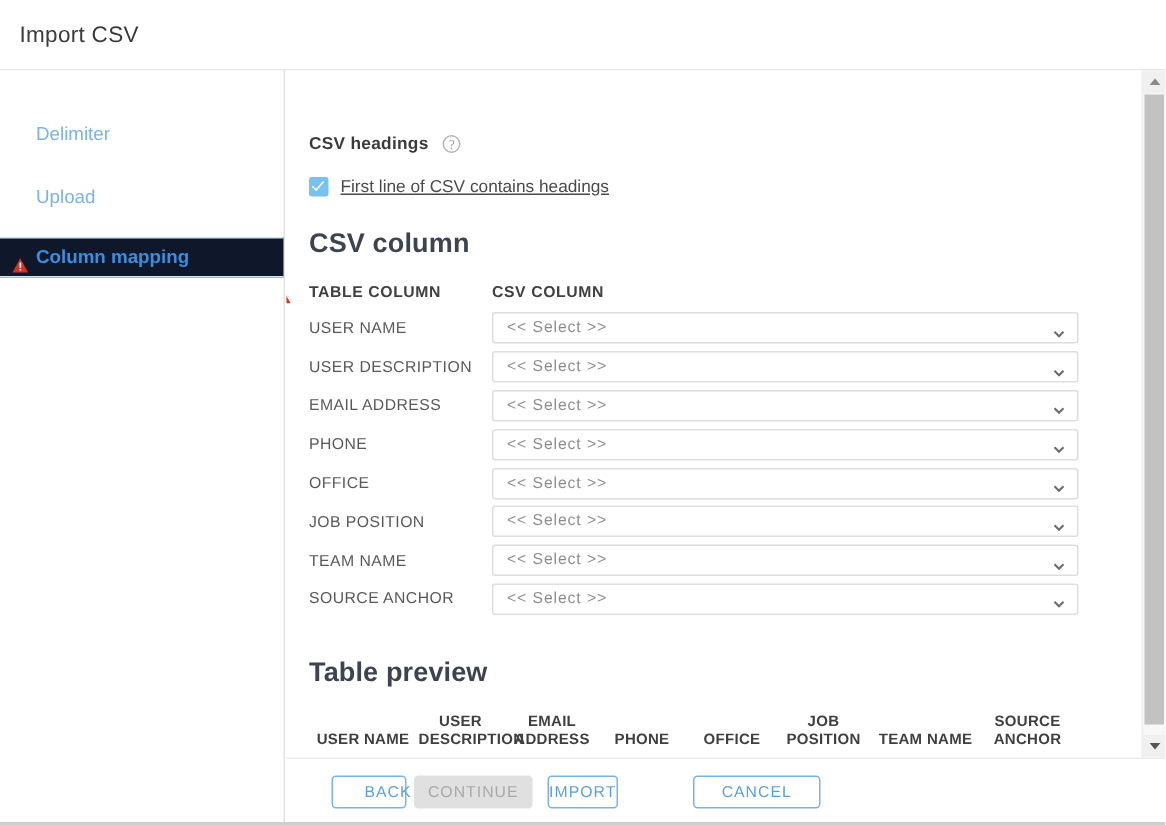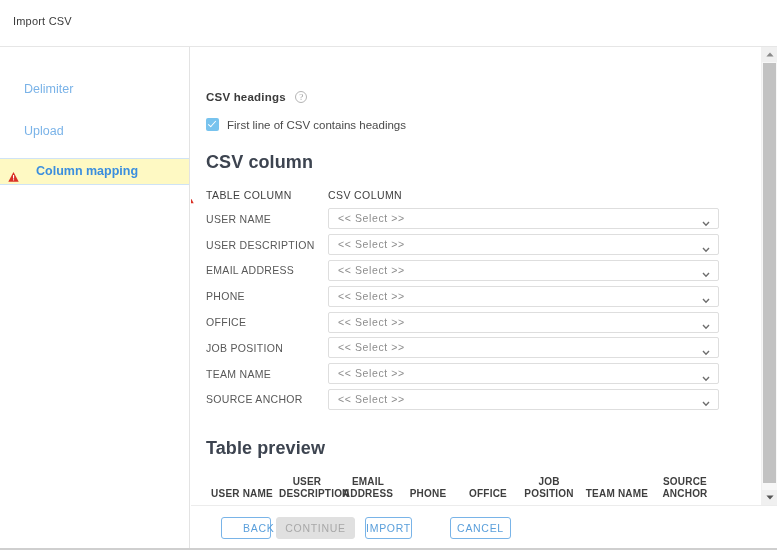--- a/index.html
+++ b/index.html
@@ -30,21 +30,21 @@
     width: 777px;
     height: 47px;
     border-bottom: 1px solid #e6e6e6;
     box-sizing: border-box;
     background: #ffffff;
   }
   .header-title {
     position: absolute;
     left: 13px;
     top: 15px;
-    font-size: 11px;
+    font-size: 15px;
     color: #3b3b3b;
     letter-spacing: .2px;
     font-weight: 400;
   }
 
   
   .sidebar {
     position: absolute;
     left: 0;
     top: 47px;
@@ -60,28 +60,28 @@
     height: 30px;
     line-height: 30px;
     padding-left: 24px;
     font-size: 12.5px;
     color: #7ab3e8;
     box-sizing: border-box;
     white-space: nowrap;
   }
   .side-item.spaced { margin-bottom: 12px; }
   .side-item.active {
-    background: #fef9c3;
+    background: #0f172a;
     border-top: 1px solid #cfe3f5;
     border-bottom: 1px solid #cfe3f5;
     color: #3b8ede;
     font-weight: bold;
     height: 27px;
     line-height: 25px;
-    padding-left: 36px;
+    padding-left: 24px;
   }
   .side-item.active .side-label { text-decoration: none; }
   .side-label { color: inherit; }
 
   .warn-tri {
     position: absolute;
     left: 8px;
     top: 50%;
     transform: translateY(-50%);
     width: 11px;
@@ -156,20 +156,21 @@
     width: 3px;
     height: 7px;
     border: solid #ffffff;
     border-width: 0 1.6px 1.6px 0;
     transform: rotate(42deg);
   }
   .chk-label {
     margin-left: 8px;
     font-size: 11.5px;
     color: #4a4a4a;
+    text-decoration: underline;
   }
 
   .h2 {
     font-size: 18px;
     font-weight: bold;
     color: #3d4450;
     margin-top: 21px;
     letter-spacing: .1px;
   }
 
@@ -184,21 +185,21 @@
   }
   .map-head .warn-tri-inline {
     position: absolute;
     left: -23px;
     top: 2px;
     width: 11px;
     height: 11px;
   }
   .th {
     font-size: 10.5px;
-    font-weight: normal;
+    font-weight: bold;
     color: #404040;
     letter-spacing: .4px;
     position: absolute;
     top: 1px;
   }
   .th.col1 { left: 0; }
   .th.col2 { left: 122px; }
 
   .map-row {
     display: flex;
@@ -331,21 +332,21 @@
   }
   .btn.disabled {
     background: #e0e0e0;
     border: 1px solid #e0e0e0;
     color: #a8a8a8;
     text-align: center;
   }
   .btn-back { left: 30px; width: 50px; padding-left: 21px; }
   .btn-continue { left: 85px; width: 79px; }
   .btn-import { left: 174px; width: 47px; }
-  .btn-cancel { left: 259px; width: 61px; }
+  .btn-cancel { left: 271px; width: 85px; }
 
   .bottom-edge {
     position: absolute;
     left: 0; bottom: 0;
     width: 777px;
     height: 2px;
     background: #cfcfcf;
   }
 </style>
 </head>

